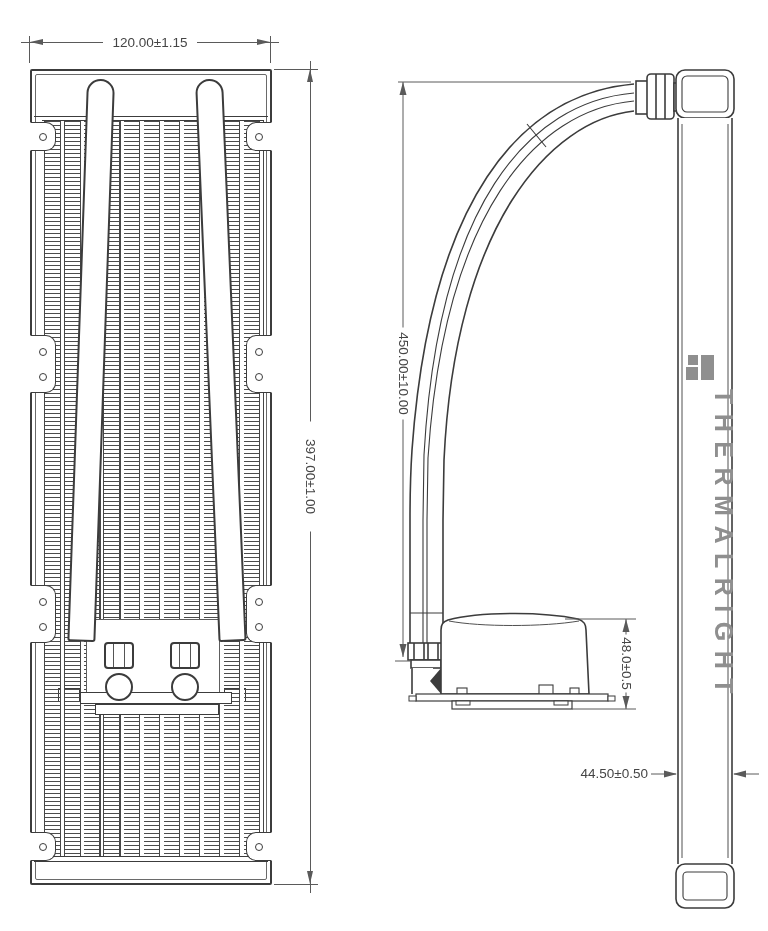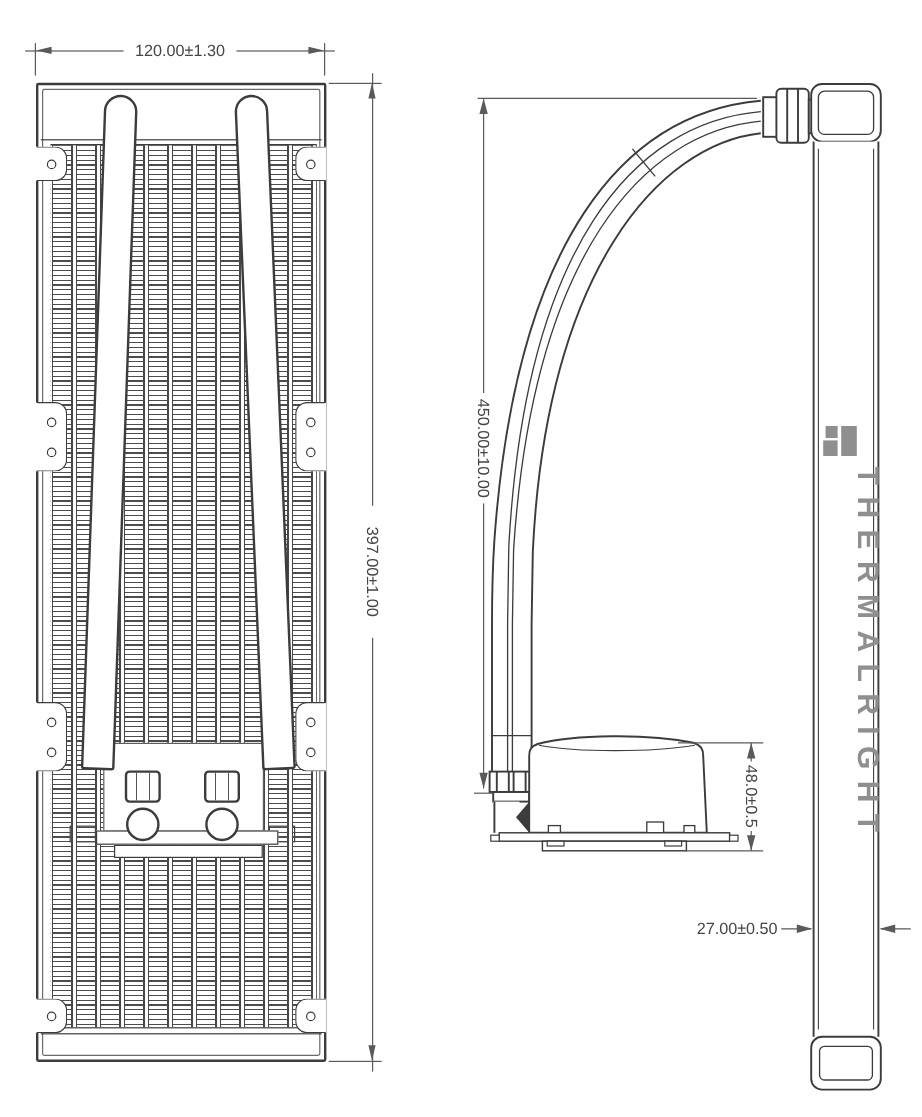--- a/index.html
+++ b/index.html
@@ -226,31 +226,31 @@
         <div class="hole"></div>
       </div>
   </div>
 
   <div>
     <div class="ext-line-v" style="left:29px;top:36px;height:27px;"></div>
     <div class="ext-line-v" style="left:270px;top:36px;height:27px;"></div>
     <div class="dim-line-h" style="left:21px;top:42px;width:258px;"></div>
     <div class="arrow left" style="left:30px;top:38.5px;"></div>
     <div class="arrow right" style="left:257px;top:38.5px;"></div>
-    <div class="dim-text" style="left:103px;top:35px;width:94px;">120.00±1.30</div>
+    <div class="dim-text" style="left:103px;top:35px;width:94px;">120.00±1.15</div>
   </div>
 
   <div>
     <div class="ext-line-h" style="left:274px;top:69px;width:44px;"></div>
     <div class="ext-line-h" style="left:274px;top:884px;width:44px;"></div>
     <div class="dim-line-v" style="left:310px;top:61px;height:832px;"></div>
     <div class="arrow up" style="left:306.5px;top:69px;"></div>
     <div class="arrow down" style="left:306.5px;top:871px;"></div>
     <div class="dim-text rot90" style="left:255px;top:469px;width:110px;">397.00±1.00</div>
   </div>
 
   <div class="dim-text rot90" style="left:357px;top:366px;width:92px;">450.00±10.00</div>
 
   <div class="dim-text rot90" style="left:597px;top:656px;width:58px;">48.0±0.5</div>
 
-  <div class="dim-text" style="left:556px;top:766px;width:92px;text-align:right;">27.00±0.50</div>
+  <div class="dim-text" style="left:556px;top:766px;width:92px;text-align:right;">44.50±0.50</div>
 
 </div>
 
 </body></html>

